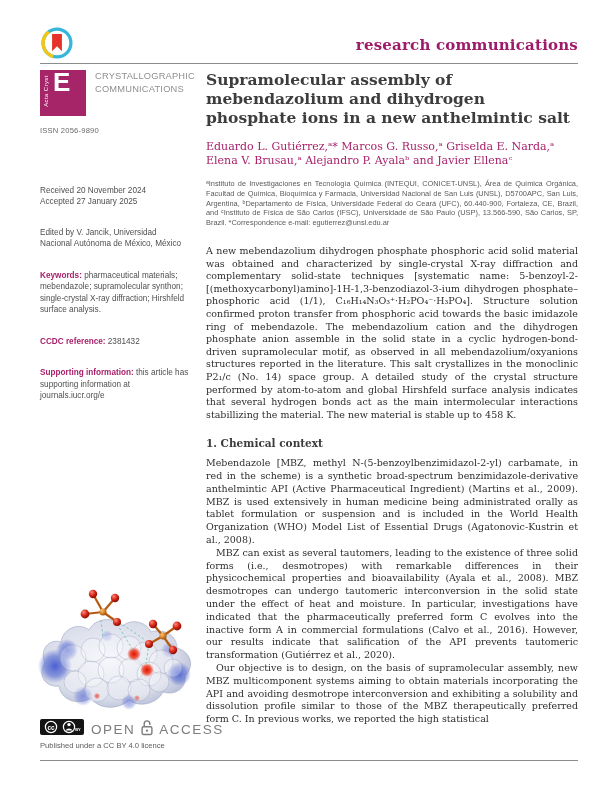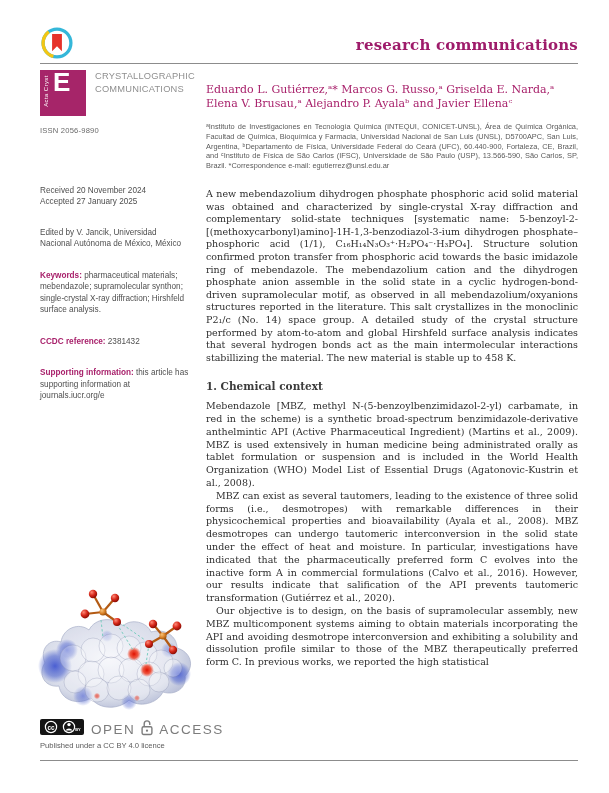--- a/index.html
+++ b/index.html
@@ -230,20 +230,21 @@
           <rect x="3" y="11" width="14" height="11" rx="2" fill="none" stroke="#7c7c7c" stroke-width="2"></rect>
           <circle cx="10" cy="16.5" r="1.6" fill="#7c7c7c"></circle>
         </svg>
       </span>
       <span>ACCESS</span>
     </span>
   </div>
   <div class="license">Published under a CC BY 4.0 licence</div>
 
   <div class="main">
+    <div class="title">Supramolecular assembly of mebendazolium and dihydrogen phosphate ions in a new anthelmintic salt</div>
     <div class="authors">Eduardo L. Gutiérrez,ᵃ* Marcos G. Russo,ᵃ Griselda E. Narda,ᵃ Elena V. Brusau,ᵃ Alejandro P. Ayalaᵇ and Javier Ellenaᶜ</div>
     <div class="affils">ᵃInstituto de Investigaciones en Tecnología Química (INTEQUI, CONICET-UNSL), Área de Química Orgánica, Facultad de Química, Bioquímica y Farmacia, Universidad Nacional de San Luis (UNSL), D5700APC, San Luis, Argentina, ᵇDepartamento de Física, Universidade Federal do Ceará (UFC), 60.440-900, Fortaleza, CE, Brazil, and ᶜInstituto de Física de São Carlos (IFSC), Universidade de São Paulo (USP), 13.566-590, São Carlos, SP, Brazil. *Correspondence e-mail: egutierrez@unsl.edu.ar</div>
     <div class="abstract">A new mebendazolium dihydrogen phosphate phosphoric acid solid material was obtained and characterized by single-crystal X-ray diffraction and complementary solid-state techniques [systematic name: 5-benzoyl-2-[(methoxycarbonyl)amino]-1H-1,3-benzodiazol-3-ium dihydrogen phosphate–phosphoric acid (1/1), C₁₆H₁₄N₃O₃⁺·H₂PO₄⁻·H₃PO₄]. Structure solution confirmed proton transfer from phosphoric acid towards the basic imidazole ring of mebendazole. The mebendazolium cation and the dihydrogen phosphate anion assemble in the solid state in a cyclic hydrogen-bond-driven supramolecular motif, as observed in all mebendazolium/oxyanions structures reported in the literature. This salt crystallizes in the monoclinic P2₁/c (No. 14) space group. A detailed study of the crystal structure performed by atom-to-atom and global Hirshfeld surface analysis indicates that several hydrogen bonds act as the main intermolecular interactions stabillizing the material. The new material is stable up to 458 K.</div>
     <div class="sec-head">1. Chemical context</div>
     <p class="para">Mebendazole [MBZ, methyl N-(5-benzoylbenzimidazol-2-yl) carbamate, in red in the scheme) is a synthetic broad-spectrum benzimidazole-derivative anthelmintic API (Active Pharmaceutical Ingredient) (Martins et al., 2009). MBZ is used extensively in human medicine being administrated orally as tablet formulation or suspension and is included in the World Health Organization (WHO) Model List of Essential Drugs (Agatonovic-Kustrin et al., 2008).</p>
     <p class="para indent">MBZ can exist as several tautomers, leading to the existence of three solid forms (i.e., desmotropes) with remarkable differences in their physicochemical properties and bioavailability (Ayala et al., 2008). MBZ desmotropes can undergo tautomeric interconversion in the solid state under the effect of heat and moisture. In particular, investigations have indicated that the pharmaceutically preferred form C evolves into the inactive form A in commercial formulations (Calvo et al., 2016). However, our results indicate that salification of the API prevents tautomeric transformation (Gutiérrez et al., 2020).</p>
     <p class="para indent">Our objective is to design, on the basis of supramolecular assembly, new MBZ multicomponent systems aiming to obtain materials incorporating the API and avoiding desmotrope interconversion and exhibiting a solubility and dissolution profile similar to those of the MBZ therapeutically preferred form C. In previous works, we reported the high statistical</p>
   </div>
 
   <div class="footer-rule"></div>

